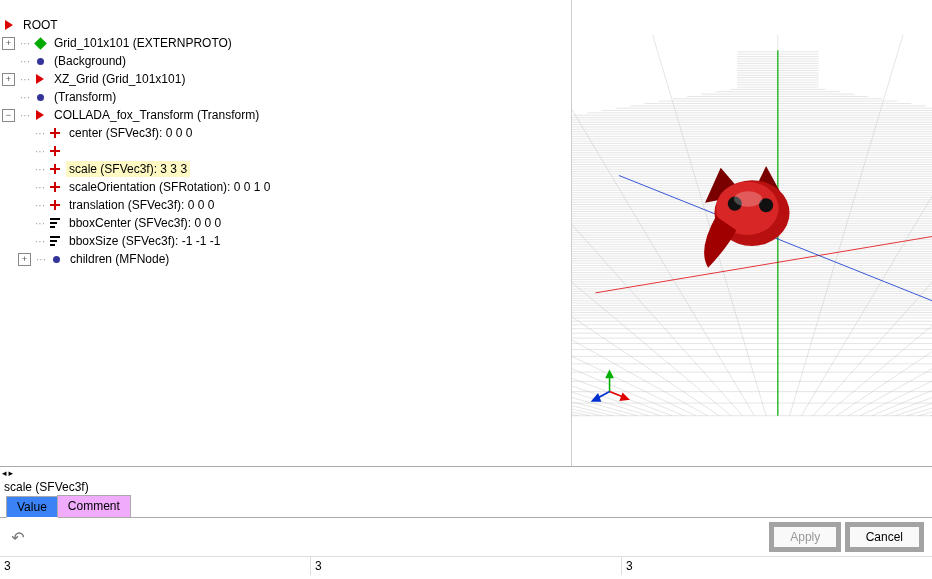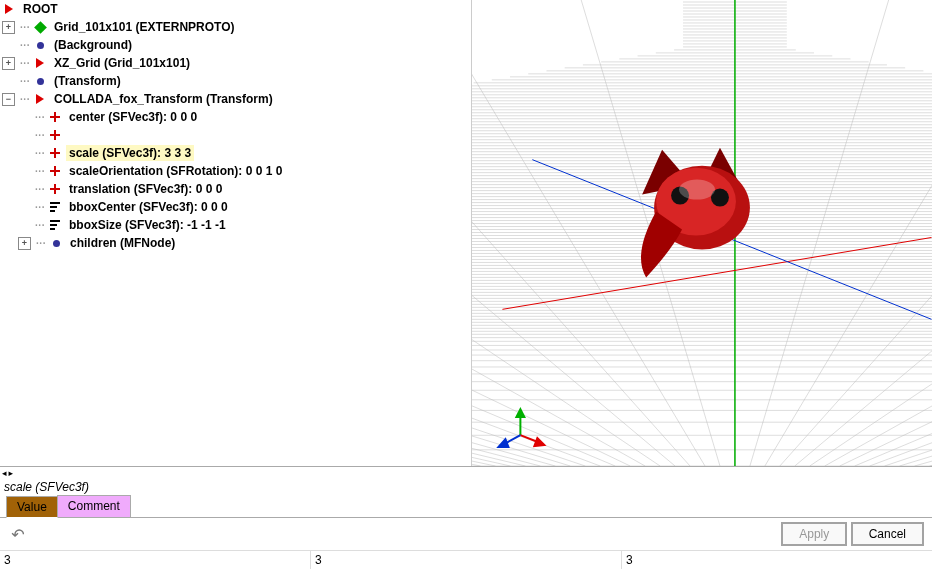--- a/index.html
+++ b/index.html
@@ -13,26 +13,25 @@
   overflow: hidden;
   display: flex;
   flex-direction: column;
 }
 .split-top {
   display: flex;
   height: 467px;
   border-bottom: 1px solid #aaa;
 }
 .tree-panel {
-  width: 472px;
+  width: 572px;
   background: #fff;
   overflow: auto;
-  padding: 0 0;
+  padding: 16px 0;
   border-right: 1px solid #ccc;
-  font-weight: bold;
 }
 .tree-row {
   display: flex;
   align-items: center;
   height: 18px;
   white-space: nowrap;
   padding-left: 2px;
 }
 .exp {
   width: 13px; height: 13px;
@@ -79,51 +78,50 @@
 }
 .viewport svg { position:absolute; inset:0; width:100%; height:100%; }
 .scroll-marks {
   height: 12px; display:flex; align-items:center; gap:2px;
   padding-left:2px;
 }
 .scroll-marks span { font-size:9px; }
 .prop-title {
   padding: 1px 4px;
   background:#fff;
-  font-style:italic;
 }
 .tabs {
   display:flex;
   border-bottom:1px solid #aaa;
   padding-left:6px;
 }
 .tab {
   padding:3px 10px;
   border:1px solid #aaa;
   border-bottom:none;
   background:#f0abfc;
   font-size:12px;
   margin-right:-1px;
   cursor:pointer;
 }
 .tab.active {
-  background:#a16207;
+  background:#3b82f6;
   border-bottom:1px solid #fff;
   position:relative; top:1px;
 }
 .toolbar-row {
   display:flex; align-items:center; justify-content:space-between;
   padding:4px 8px;
 }
 .undo-icon {
   font-size:16px; color:#777; cursor:pointer;
   width:20px; text-align:center;
 }
 .btn {
-  border:2px solid #a3a3a3;
+  border:5px solid #a3a3a3;
   background:#f9f9f9;
   padding:3px 16px;
   font-size:12px;
   cursor:pointer;
 }
 .btn[disabled] { color:#999; }
 .value-row {
   display:flex;
   border-top:1px solid #ddd;
 }

